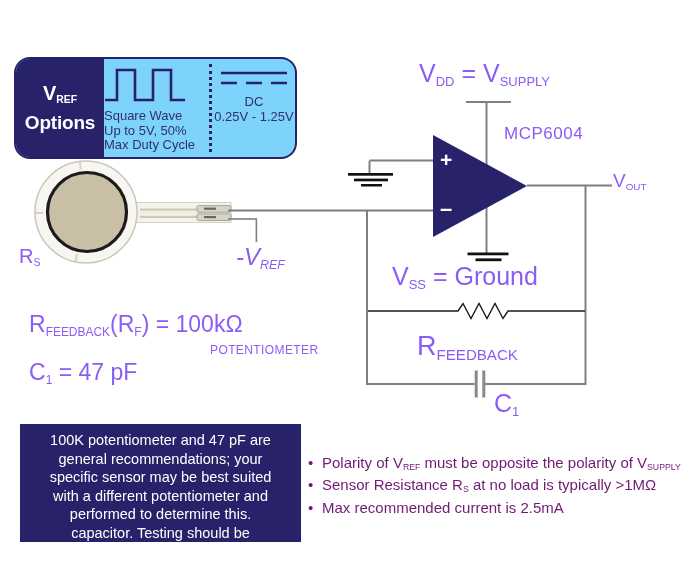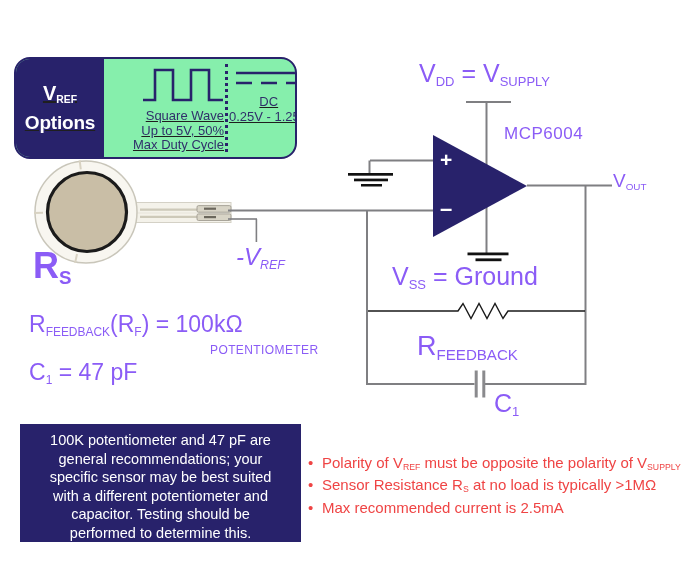--- a/index.html
+++ b/index.html
@@ -4,35 +4,35 @@
 <style>
   html,body{margin:0;padding:0;background:#ffffff;}
   .stage{position:relative;width:697px;height:572px;background:#ffffff;overflow:hidden;
          font-family:"Liberation Sans",sans-serif;color:#1f1f1f;}
   .abs{position:absolute;white-space:nowrap;}
   .sub{font-size:0.52em;vertical-align:-0.30em;}
   .sub2{font-size:0.58em;vertical-align:-0.22em;}
   .formula{left:42px;top:10px;font-size:26px;letter-spacing:0.4px;font-weight:500;color:#1c1c1c;}
   
   .vref-box{left:14px;top:57px;width:283px;height:102px;border:2.5px solid #28226b;border-radius:16px;
-            background:#86efac;box-sizing:border-box;display:flex;overflow:hidden;text-decoration:underline;}
+            background:#7dd3fc;box-sizing:border-box;display:flex;overflow:hidden;}
   .vref-head{width:88px;background:#28226b;color:#fff;display:flex;flex-direction:column;
              align-items:center;justify-content:center;flex:none;}
   .vref-head .vline{font-size:20px;font-weight:bold;line-height:22px;}
   .vref-head .word{font-size:19px;font-weight:bold;line-height:22px;letter-spacing:-0.2px;}
-  .vref-mid{width:104px;flex:none;text-align:right;padding-top:9px;padding-left:16px;}
+  .vref-mid{width:104px;flex:none;text-align:left;padding-top:9px;}
   .vref-div{border-left:3px dotted #28226b;margin:5px 1px;flex:none;}
   .vref-right{flex:1;text-align:center;padding-top:11px;}
   .opt-text{font-size:13px;line-height:14.5px;color:#30306a;margin-top:3px;}
   
   .note-box{left:20px;top:424px;width:281px;height:118px;background:#28226b;color:#fff;
             text-align:center;box-sizing:border-box;padding-top:7px;}
   .note-box div{font-size:14.5px;line-height:18.6px;}
   
-  .bullets{left:308px;top:454px;font-size:15px;color:#ef4444;}
+  .bullets{left:308px;top:454px;font-size:15px;color:#701a75;}
   .bullet-line{line-height:18.5px;white-space:nowrap;}
   .dot{display:inline-block;width:14px;}
   
   .white-sign{color:#ffffff;font-weight:bold;}
   .lbl{color:#8b5cf6;}
 </style>
 </head>
 <body>
 
 <div class="stage">
@@ -111,21 +111,21 @@
         <line x1="26" y1="13" x2="42" y2="13" stroke="#28226b" stroke-width="2.6"></line>
         <line x1="51" y1="13" x2="67" y2="13" stroke="#28226b" stroke-width="2.6"></line>
       </svg>
       <div class="opt-text">
         <div>DC</div>
         <div>0.25V - 1.25V</div>
       </div>
     </div>
   </div>
 
-  <div class="abs lbl" style="left:33px;top:245px;font-size:36px;font-weight:bold;">
+  <div class="abs lbl" style="left:19px;top:245px;font-size:20px;">
     <span>R</span><span class="sub">S</span>
   </div>
 
   <div class="abs lbl" style="left:236px;top:243px;font-size:24px;font-style:italic;">
     <span>-V</span><span class="sub">REF</span>
   </div>
 
   <div class="abs lbl" style="left:419px;top:59px;font-size:25px;">
     <span>V</span><span class="sub">DD</span><span> = </span><span>V</span><span class="sub">SUPPLY</span>
   </div>
@@ -157,22 +157,22 @@
   <div class="abs lbl" style="left:210px;top:343px;font-size:12px;letter-spacing:0.4px;">POTENTIOMETER</div>
   <div class="abs lbl" style="left:29px;top:359px;font-size:23px;">
     <span>C</span><span class="sub">1</span><span> = 47 pF</span>
   </div>
 
   <div class="abs note-box">
     <div>100K potentiometer and 47 pF are</div>
     <div>general recommendations; your</div>
     <div>specific sensor may be best suited</div>
     <div>with a different potentiometer and</div>
+    <div>performed to determine this.</div>
     <div>capacitor. Testing should be</div>
-    <div>performed to determine this.</div>
   </div>
 
   <div class="abs bullets">
     <div class="bullet-line">
       <span class="dot">•</span><span>Polarity of </span><span>V</span><span class="sub2">REF</span><span> must be opposite the polarity of </span><span>V</span><span class="sub2">SUPPLY</span>
     </div>
     <div class="bullet-line">
       <span class="dot">•</span><span>Sensor Resistance </span><span>R</span><span class="sub2">S</span><span> at no load is typically &gt;1MΩ</span>
     </div>
     <div class="bullet-line">

